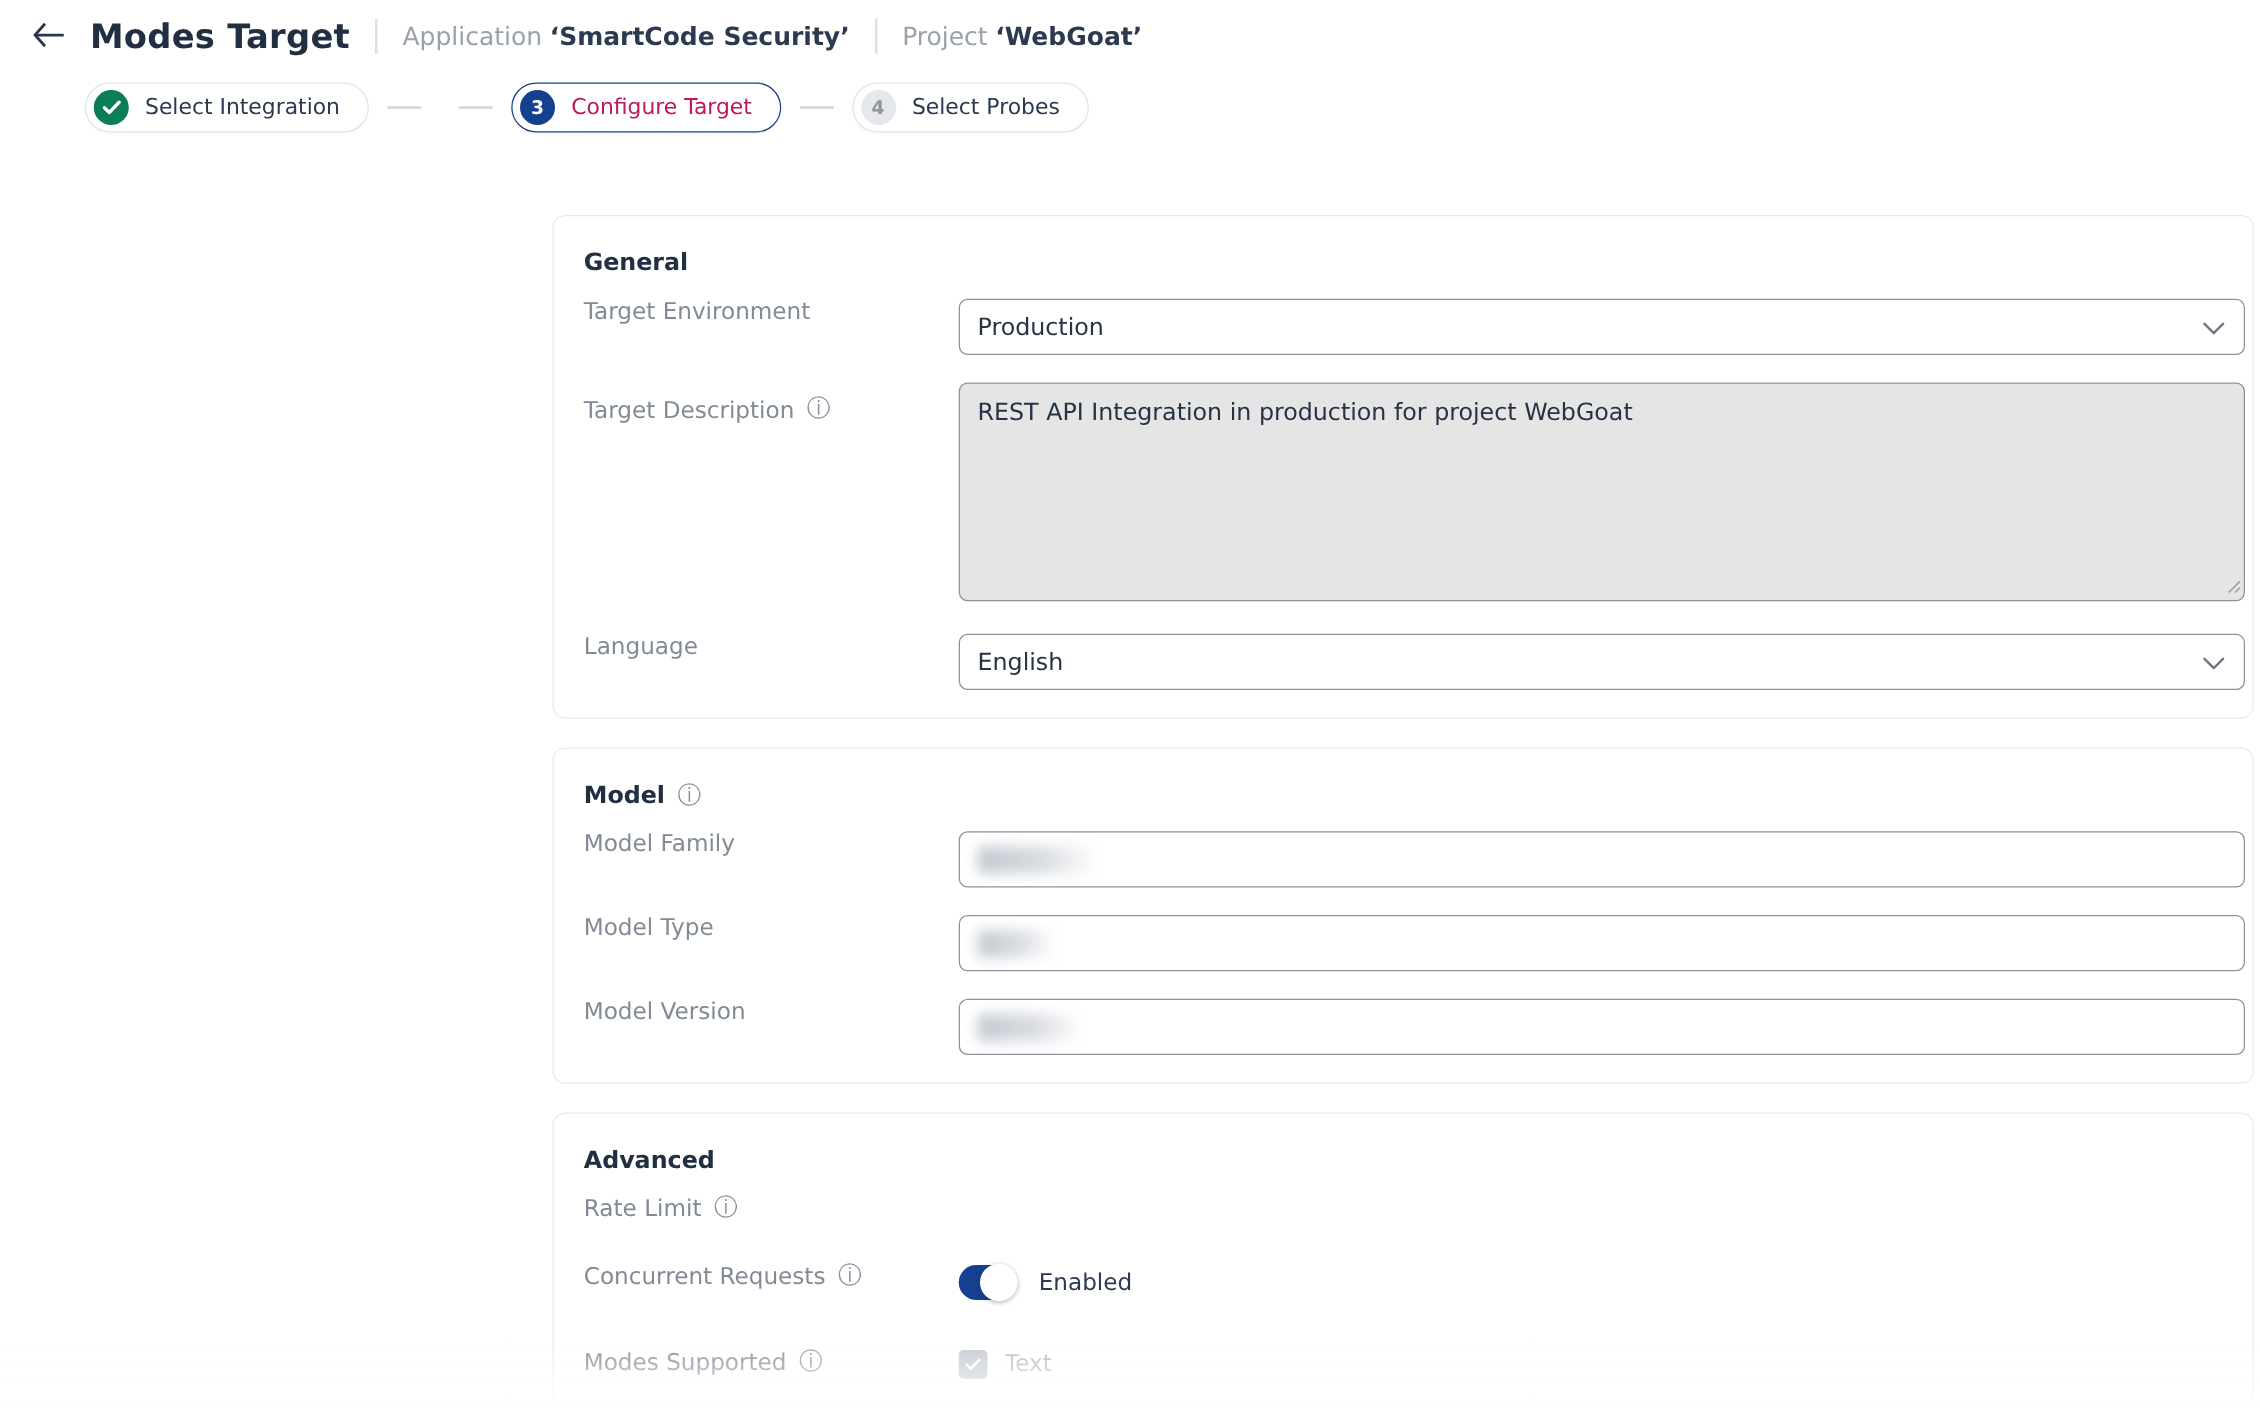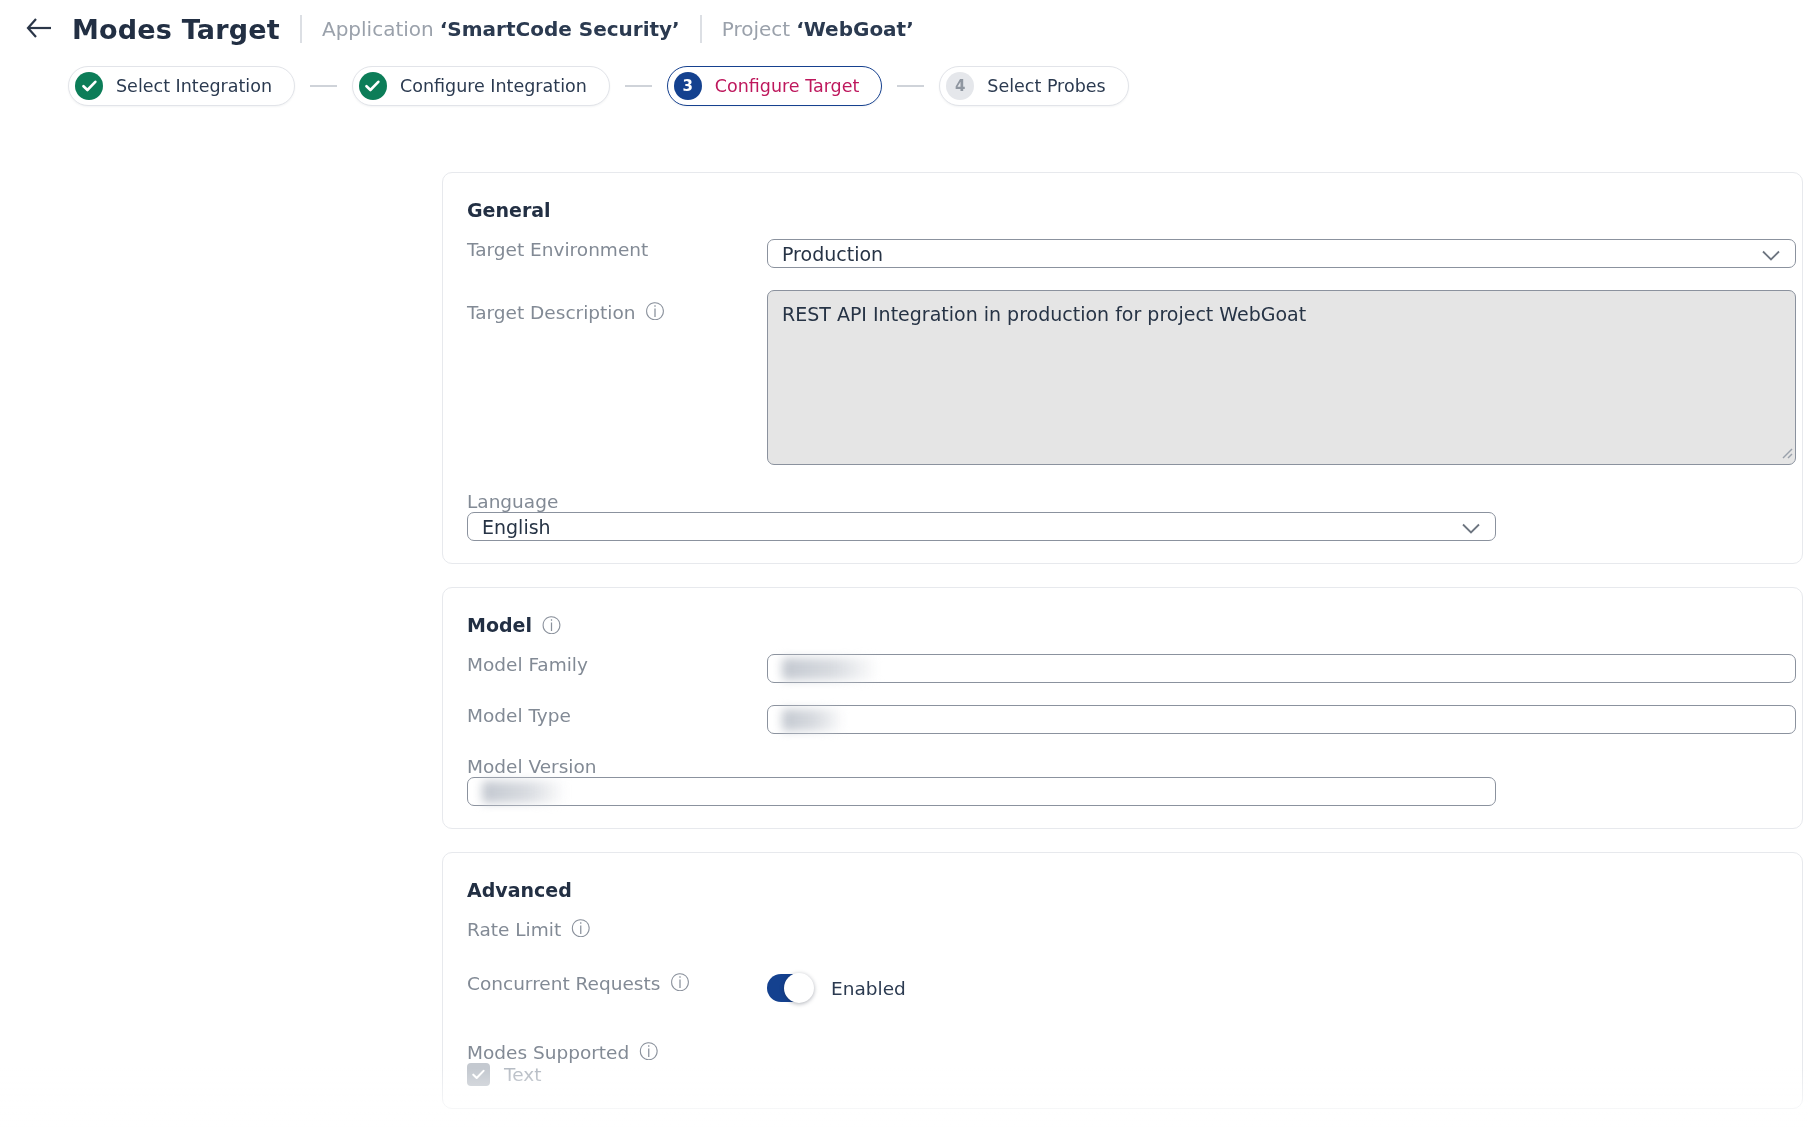--- a/index.html
+++ b/index.html
@@ -33,27 +33,27 @@
 
   
   .main { padding:66px 0 0 442px; }
   .card { width:1361px; border:1px solid #e7e9ed; border-radius:10px; background:#fff;
     padding:26px 0 22px 24px; margin-bottom:23px; }
   .card-heading { display:flex; align-items:center; gap:10px; font-size:19px; font-weight:700;
     color:#222f43; margin-bottom:18px; }
   .info-icon { font-size:19px; color:#8a919c; font-weight:400; line-height:1; cursor:pointer; }
 
   .row { display:flex; margin-bottom:22px; }
-  .row:last-child { margin-bottom:0;flex-direction:column; }
+  .row:last-child { margin-bottom:0; }
   .row .label-col { width:300px; flex:0 0 auto; display:flex; align-items:flex-start; gap:10px;
     font-size:18.5px; color:#828a95; }
   .row.top-align .label-col { align-items:flex-start; padding-top:12px; }
   .field-col { position:relative; width:1029px; }
 
-  .control { width:1029px; height:29px; border:1px solid #8b929e; border-radius:7px;
+  .control { width:1029px; height:45px; border:1px solid #8b929e; border-radius:7px;
     background:#fff; font-size:19px; color:#263345; display:flex; align-items:center;
     padding:0 44px 0 14px; cursor:pointer; }
   .chevron { position:absolute; right:16px; top:50%; transform:translateY(-50%); color:#6d7580; }
 
   .textarea { width:1029px; height:175px; border:1px solid #8b929e; border-radius:7px;
     background:#e5e5e5; font-size:19px; color:#263345; padding:11px 14px; resize:none;
     font-family:"DejaVu Sans","Liberation Sans",sans-serif; line-height:1.35; }
   .resize-handle { position:absolute; right:3px; bottom:6px; pointer-events:none; }
 
   .text-input { width:1029px; height:45px; border:1px solid #8b929e; border-radius:7px;
@@ -115,28 +115,20 @@
   <div class="step-pill complete">
     <span class="bubble">
       <svg width="15" height="12" viewBox="0 0 15 12" fill="none" stroke="#fff" stroke-width="2.6" stroke-linecap="round" stroke-linejoin="round">
           <path d="M1.5 6.2 L5.4 10 L13.3 1.8"></path>
         </svg>
     </span>
     <span class="lbl">Select Integration</span>
   </div>
   <div class="step-dash"></div>
 
-  <div class="step-pill complete">
-    <span class="bubble">
-      <svg width="15" height="12" viewBox="0 0 15 12" fill="none" stroke="#fff" stroke-width="2.6" stroke-linecap="round" stroke-linejoin="round">
-          <path d="M1.5 6.2 L5.4 10 L13.3 1.8"></path>
-        </svg>
-    </span>
-    <span class="lbl">Configure Integration</span>
-  </div>
   <div class="step-dash"></div>
 
   <div class="step-pill active">
     <span class="bubble">3</span>
     <span class="lbl">Configure Target</span>
   </div>
   <div class="step-dash"></div>
 
   <div class="step-pill upcoming">
     <span class="bubble">4</span>

